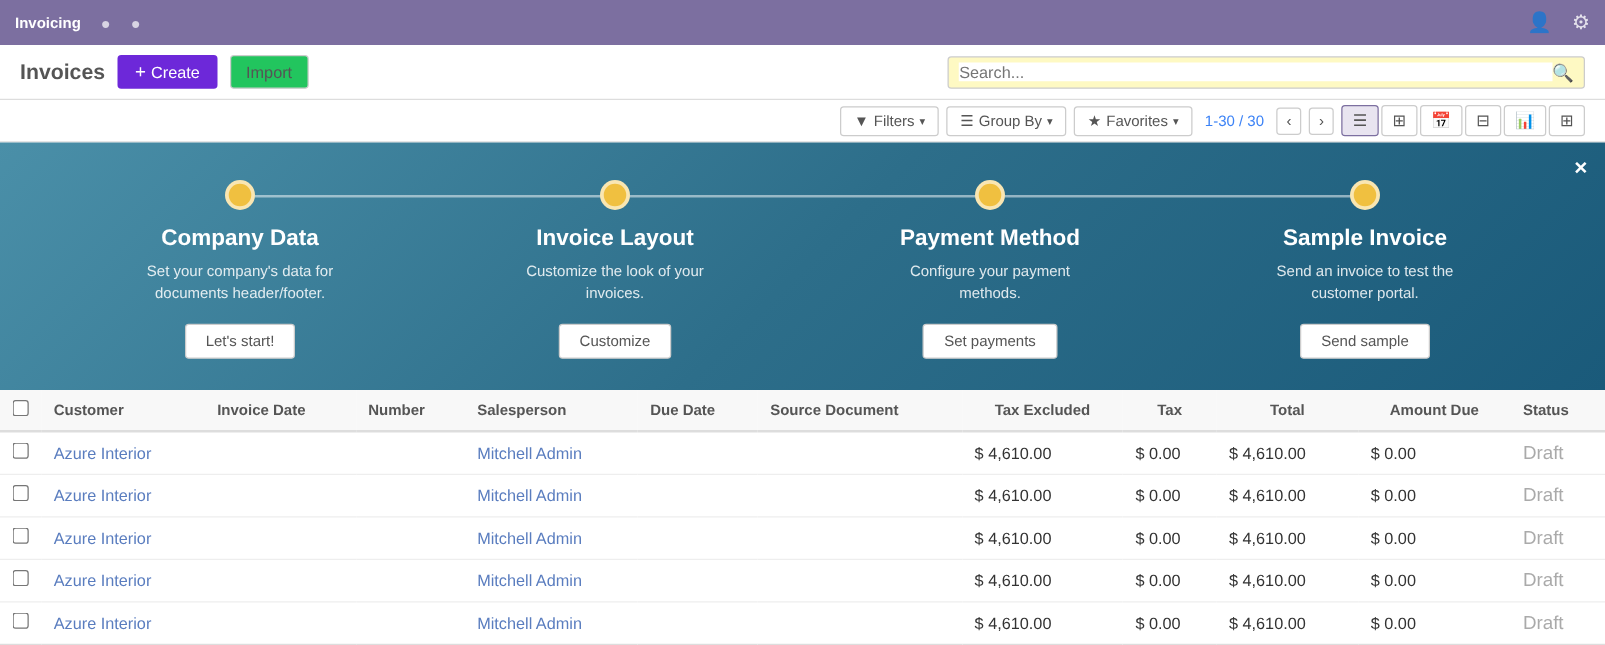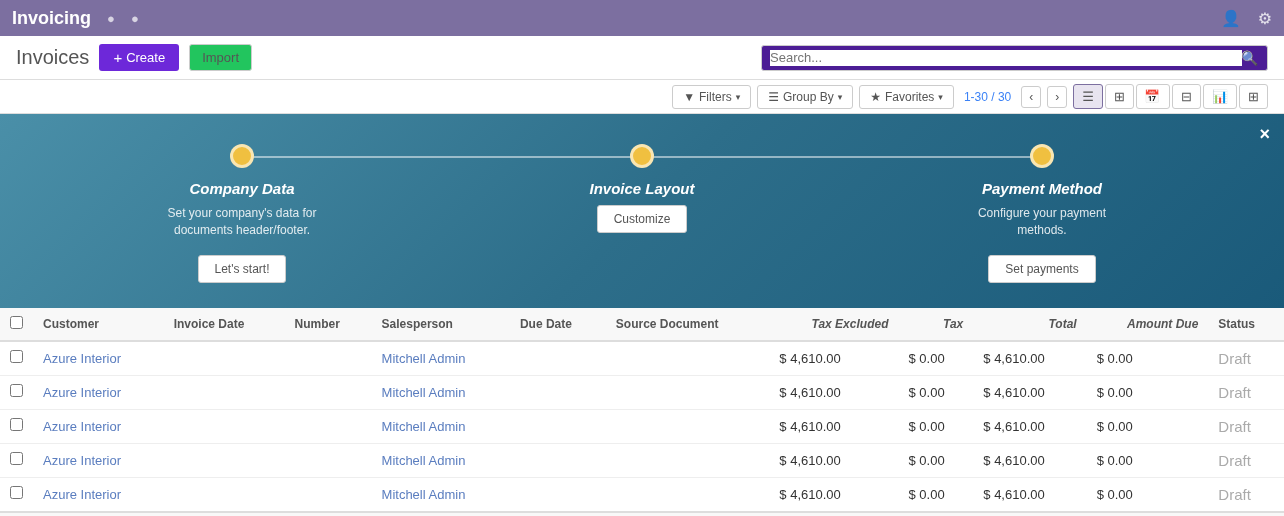--- a/index.html
+++ b/index.html
@@ -10,25 +10,25 @@
       background: #7c6fa0;
       height: 36px;
       display: flex;
       align-items: center;
       padding: 0 12px;
       gap: 16px;
     }
     .top-nav-brand {
       color: #fff;
       font-weight: bold;
-      font-size: 18px;
+      font-size: 12px;
     }
     .page-title {
-      font-size: 20px;
-      font-weight: normal;
+      font-size: 17px;
+      font-weight: bold;
       color: #555;
       flex: 0 0 auto;
     }
     .btn-create {
       background: #6d28d9;
       color: #fff;
       border: none;
       padding: 5px 14px;
       border-radius: 3px;
       cursor: pointer;
@@ -45,24 +45,25 @@
       padding: 5px 12px;
       border-radius: 3px;
       cursor: pointer;
       font-size: 13px;
     }
 
     
     .search-bar {
       flex: 1;
       display: flex;
+      align-items: center;
       border: 1px solid #ccc;
       border-radius: 3px;
       padding: 4px 8px;
-      background: #4c1d95;
+      background: #fef9c3;
       margin-left: auto;
       max-width: 650px;
     }
     .search-input {
       border: none;
       outline: none;
       font-size: 13px;
       flex: 1;
       color: #999;
     }
@@ -150,24 +151,23 @@
       height: 24px;
       border-radius: 50%;
       background: #f0c040;
       border: 3px solid rgba(255,255,255,0.6);
       margin-bottom: 12px;
       position: relative;
       z-index: 1;
     }
     .step-title {
       color: #fff;
-      font-size: 15px;
+      font-size: 18px;
       font-weight: bold;
       margin-bottom: 8px;
-      font-style: italic;
     }
     .step-desc {
       color: rgba(255,255,255,0.85);
       font-size: 12px;
       line-height: 1.4;
       margin-bottom: 16px;
       max-width: 180px;
     }
     .step-btn {
       background: #fff;
@@ -192,21 +192,21 @@
       border-bottom: 2px solid #ddd;
     }
     th {
       padding: 8px 10px;
       text-align: left;
       font-size: 12px;
       font-weight: bold;
       color: #555;
       white-space: nowrap;
     }
-    th.num { text-align: right; font-style: italic; }
+    th.num { text-align: center; }
     th:first-child { width: 30px; }
     td {
       padding: 8px 10px;
       border-bottom: 1px solid #eee;
       font-size: 13px;
       white-space: nowrap;
     }
     td.num { text-align: left; }
     td a { color: #5a7dbf; text-decoration: none; }
     .status-draft {
@@ -296,30 +296,37 @@
     <div class="wizard-step">
       <div class="step-dot"></div>
       <div class="step-title">Company Data</div>
       <div class="step-desc">Set your company's data for documents header/footer.</div>
       <button class="step-btn">Let's start!</button>
     </div>
 
     <div class="wizard-step">
       <div class="step-dot"></div>
       <div class="step-title">Invoice Layout</div>
+      <div class="step-desc">Customize the look of your invoices.</div>
       <button class="step-btn">Customize</button>
     </div>
 
     <div class="wizard-step">
       <div class="step-dot"></div>
       <div class="step-title">Payment Method</div>
       <div class="step-desc">Configure your payment methods.</div>
       <button class="step-btn">Set payments</button>
     </div>
 
+    <div class="wizard-step">
+      <div class="step-dot"></div>
+      <div class="step-title">Sample Invoice</div>
+      <div class="step-desc">Send an invoice to test the customer portal.</div>
+      <button class="step-btn">Send sample</button>
+    </div>
 
   </div>
 </div>
 
 <div class="table-container">
   <table>
     <thead>
       <tr>
         <th class="col-checkbox">
           <input type="checkbox" style="">

